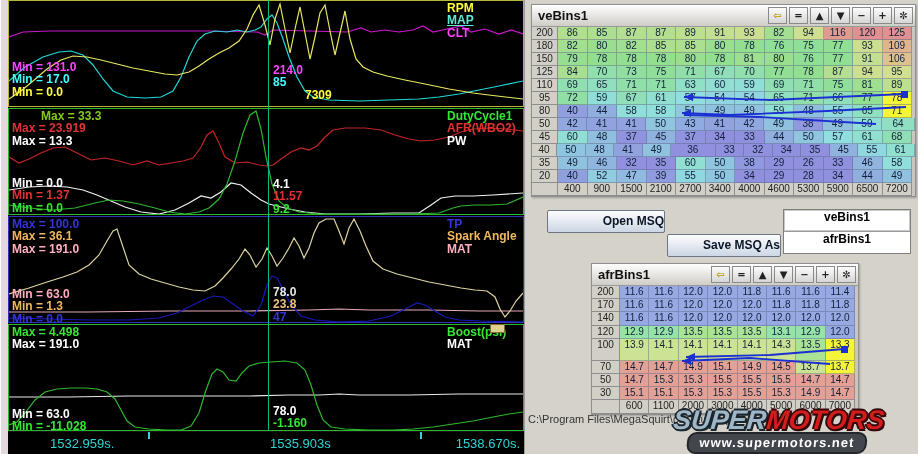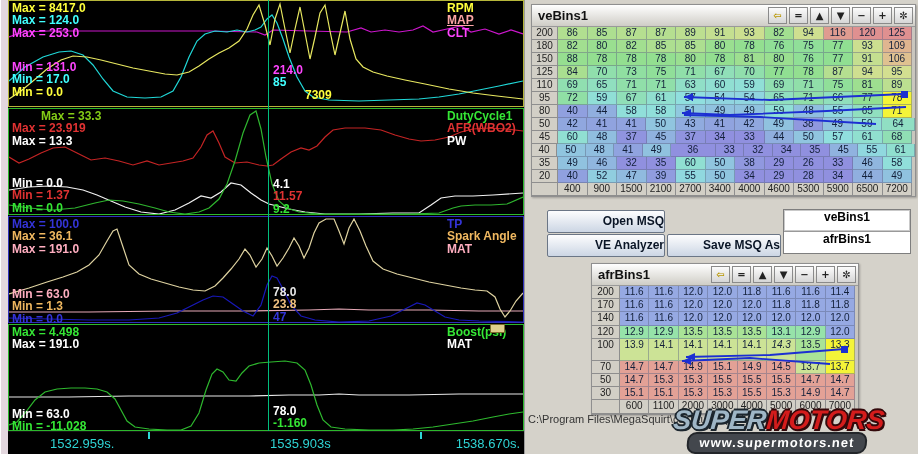--- a/index.html
+++ b/index.html
@@ -61,23 +61,22 @@
 
   <div id="left-strip"></div>
 
   <div id="graph-area">
     <div class="graph-panel" style="top: 0px; border-color: rgb(182, 182, 58);">
         <svg width="514" height="105" viewBox="0 0 514 105">
           <polyline points="0,36 14,31 40,30 120,30 200,30 248,31 256,34 264,29 300,30 338,31 352,27 362,31 376,29 390,31 404,29 414,25 424,31 438,28 452,25 462,31 476,28 490,33 502,29 514,33" fill="none" stroke="#cc16cc" stroke-width="1.2"></polyline>
           <polyline points="0,80 16,66 34,56 50,51 62,50 74,54 84,64 94,78 104,90 118,96 136,97 152,96 164,90 172,76 180,56 188,40 196,33 206,30 218,31 228,29 238,31 246,29 252,26 258,18 263,14 268,22 274,38 280,56 288,76 296,90 304,96 320,99 350,100 380,99 410,98 430,96 450,93 470,89 490,85 514,80" fill="none" stroke="#20d8d8" stroke-width="1.2"></polyline>
           <polyline points="0,98 12,90 24,80 38,68 52,59 64,55 78,56 92,59 108,63 124,67 140,70 156,73 168,74 180,71 190,65 200,58 210,52 220,47 230,40 238,28 244,14 250,4 256,24 261,44 266,18 271,3 276,28 281,52 286,28 291,6 296,32 301,58 306,36 311,12 316,4 321,30 326,54 331,32 336,10 341,38 347,58 354,66 364,71 378,75 396,79 416,83 440,88 464,92 488,95 514,98" fill="none" stroke="#e8e860" stroke-width="1.2"></polyline>
         </svg>
-        <div class="lblcol" style="top: 1px; left: 3px;"><div style="color: rgb(255, 255, 60);">Max = 8417.0</div><div style="color: rgb(65, 255, 255);">Max = 124.0</div><div style="color: rgb(255, 69, 255);">Max = 253.0</div></div>
         <div class="lblcol" style="top: 60px; left: 3px;"><div style="color: rgb(255, 69, 255);">Min = 131.0</div><div style="color: rgb(65, 255, 255);">Min = 17.0</div><div style="color: rgb(255, 255, 60);">Min = 0.0</div></div>
-        <div class="lblcol" style="top: 1px; left: 438px;"><div style="color: rgb(255, 255, 60);">RPM</div><div style="color: #fca5a5; text-decoration: underline;">MAP</div><div style="color: rgb(255, 69, 255);">CLT</div></div>
+        <div class="lblcol" style="top: 1px; left: 438px;"><div style="color: rgb(255, 255, 60);">RPM</div><div style="color: #5eead4; text-decoration: underline;">MAP</div><div style="color: rgb(255, 69, 255);">CLT</div></div>
         <div class="lblcol" style="top: 63px; left: 264px;"><div style="color: rgb(255, 69, 255);">214.0</div><div style="color: rgb(65, 255, 255);">85</div><div style="color: rgb(255, 255, 60); margin-left: 32px;">7309</div></div>
       </div>
     <div class="graph-panel" style="top: 108px; border-color: rgb(44, 184, 44);">
         <svg width="514" height="105" viewBox="0 0 514 105">
           <polyline points="0,48 10,54 20,50 32,44 44,39 56,38 68,44 82,51 96,49 110,52 124,56 138,52 150,56 162,54 174,52 184,49 192,38 198,26 204,22 210,34 216,48 226,54 238,53 250,56 258,57 264,56 272,50 282,43 292,39 300,41 308,37 316,28 324,21 336,19 356,19 372,21 386,26 400,30 412,32 426,31 440,28 452,23 464,20 480,19 498,20 514,22" fill="none" stroke="#c42424" stroke-width="1.2"></polyline>
           <polyline points="0,81 20,78 40,77 58,78 74,81 88,86 102,92 116,98 132,103 150,105 166,101 180,94 192,87 202,89 212,83 222,74 232,76 242,84 252,91 260,95 268,97 280,100 296,103 316,105 350,105 384,104 410,104 422,96 432,89 446,87 464,87 484,86 514,84" fill="none" stroke="#f0f0f0" stroke-width="1.2"></polyline>
           <polyline points="0,96 20,99 44,101 66,99 86,94 100,91 114,92 130,95 146,99 160,103 176,105 190,103 200,99 210,90 218,75 226,52 234,24 241,6 247,2 252,20 257,48 263,75 270,92 278,99 290,103 310,105 350,105 400,105 430,104 444,99 452,97 466,96 482,96 498,95 514,88" fill="none" stroke="#2fb52f" stroke-width="1.2"></polyline>
         </svg>
         <div class="lblcol" style="top: 1px; left: 3px;"><div style="color: #84cc16; margin-left: 29px;">Max = 33.3</div><div style="color: rgb(224, 50, 50);">Max = 23.919</div><div style="color: rgb(255, 255, 255);">Max = 13.3</div></div>
         <div class="lblcol" style="top: 68px; left: 3px;"><div style="color: rgb(255, 255, 255);">Min = 0.0</div><div style="color: rgb(224, 50, 50);">Min = 1.37</div><div style="color: rgb(53, 230, 53);">Min = 0.0</div></div>
@@ -157,21 +156,21 @@
             <div class="tcell" style="width: 29.5px; line-height: 12px; background: rgb(154, 223, 144);">80</div>
             <div class="tcell" style="width: 29.5px; line-height: 12px; background: rgb(147, 223, 144);">78</div>
             <div class="tcell" style="width: 29.5px; line-height: 12px; background: rgb(144, 223, 150);">76</div>
             <div class="tcell" style="width: 29.5px; line-height: 12px; background: rgb(144, 223, 153);">75</div>
             <div class="tcell" style="width: 29.5px; line-height: 12px; background: rgb(144, 223, 146);">77</div>
             <div class="tcell" style="width: 29.5px; line-height: 12px; background: rgb(204, 223, 144);">93</div>
             <div class="tcell" style="width: 29.5px; line-height: 12px; background: rgb(223, 181, 144);">109</div>
           </div>
           <div class="trow" style="height: 13px;">
             <div class="hcell" style="width: 26px; line-height: 12px;">150</div>
-            <div class="tcell" style="width: 29.5px; line-height: 12px; background: rgb(150, 223, 144);">88</div>
+            <div class="tcell" style="width: 29.5px; line-height: 12px; background: rgb(150, 223, 144);">79</div>
             <div class="tcell" style="width: 29.5px; line-height: 12px; background: rgb(147, 223, 144);">78</div>
             <div class="tcell" style="width: 29.5px; line-height: 12px; background: rgb(147, 223, 144);">78</div>
             <div class="tcell" style="width: 29.5px; line-height: 12px; background: rgb(147, 223, 144);">78</div>
             <div class="tcell" style="width: 29.5px; line-height: 12px; background: rgb(154, 223, 144);">80</div>
             <div class="tcell" style="width: 29.5px; line-height: 12px; background: rgb(147, 223, 144);">78</div>
             <div class="tcell" style="width: 29.5px; line-height: 12px; background: rgb(158, 223, 144);">81</div>
             <div class="tcell" style="width: 29.5px; line-height: 12px; background: rgb(154, 223, 144);">80</div>
             <div class="tcell" style="width: 29.5px; line-height: 12px; background: rgb(144, 223, 150);">76</div>
             <div class="tcell" style="width: 29.5px; line-height: 12px; background: rgb(144, 223, 146);">77</div>
             <div class="tcell" style="width: 29.5px; line-height: 12px; background: rgb(196, 223, 144);">91</div>
@@ -332,21 +331,20 @@
             <polyline points="374,80 295,84 198,88 150,86" fill="none" stroke="#1c2fd2" stroke-width="1.8"></polyline>
             <polyline points="344,97 228,90 152,88" fill="none" stroke="#1c2fd2" stroke-width="1.8"></polyline>
             <polygon points="152,70 161,66 161,74" fill="#1c2fd2"></polygon>
             <polygon points="150,86 159,82 159,90" fill="#1c2fd2"></polygon>
             <rect x="369" y="64" width="7" height="7" fill="#1c2fd2"></rect>
           </svg>
         </div>
     </div>
 
     <div class="btn" style="left:22px;top:210px;width:116px;">Open MSQ</div>
-    <div class="btn" style="left:22px;top:234px;width:116px;">VE Analyzer</div>
     <div class="btn" style="left:142px;top:234px;width:112px;">Save MSQ As</div>
 
     <div id="table-list" style="left:258px;top:209px;width:126px;">
       <div class="list-item first">veBins1</div>
       <div class="list-item">afrBins1</div>
     </div>
 
     <div class="window" id="afr-win" style="left:66px;top:263px;width:266px;">
       <div class="titlebar">
         <span class="title">afrBins1</span>
@@ -405,21 +403,21 @@
             <div class="tcell" style="width: 29.4px; line-height: 12.2px; background: rgb(150, 227, 169);">12.9</div>
             <div class="tcell" style="width: 29.4px; line-height: 12.2px; background: rgb(150, 169, 227);">12.0</div>
           </div>
           <div class="trow" style="height: 22px;">
             <div class="hcell" style="width: 28px; line-height: 12.2px;">100</div>
             <div class="tcell" style="width: 29.4px; line-height: 12.2px; background: rgb(204, 227, 150);">13.9</div>
             <div class="tcell" style="width: 29.4px; line-height: 12.2px; background: rgb(204, 227, 150);">14.1</div>
             <div class="tcell" style="width: 29.4px; line-height: 12.2px; background: rgb(204, 227, 150);">14.1</div>
             <div class="tcell" style="width: 29.4px; line-height: 12.2px; background: rgb(204, 227, 150);">14.1</div>
             <div class="tcell" style="width: 29.4px; line-height: 12.2px; background: rgb(204, 227, 150);">14.1</div>
-            <div class="tcell" style="width: 29.4px; line-height: 12.2px; background: rgb(204, 227, 150); font-style: italic;">14.3</div>
+            <div class="tcell" style="width: 29.4px; line-height: 12.2px; background: rgb(204, 227, 150);">14.3</div>
             <div class="tcell" style="width: 29.4px; line-height: 12.2px; background: rgb(169, 227, 150);">13.5</div>
             <div class="tcell" style="width: 29.4px; line-height: 12.2px; background: rgb(244, 244, 56);">13.3</div>
           </div>
           <div class="trow" style="height: 13.2px;">
             <div class="hcell" style="width: 28px; line-height: 12.2px;">70</div>
             <div class="tcell" style="width: 29.4px; line-height: 12.2px; background: rgb(227, 161, 150);">14.7</div>
             <div class="tcell" style="width: 29.4px; line-height: 12.2px; background: rgb(227, 161, 150);">14.7</div>
             <div class="tcell" style="width: 29.4px; line-height: 12.2px; background: rgb(227, 161, 150);">14.9</div>
             <div class="tcell" style="width: 29.4px; line-height: 12.2px; background: rgb(227, 161, 150);">15.1</div>
             <div class="tcell" style="width: 29.4px; line-height: 12.2px; background: rgb(227, 161, 150);">14.9</div>

